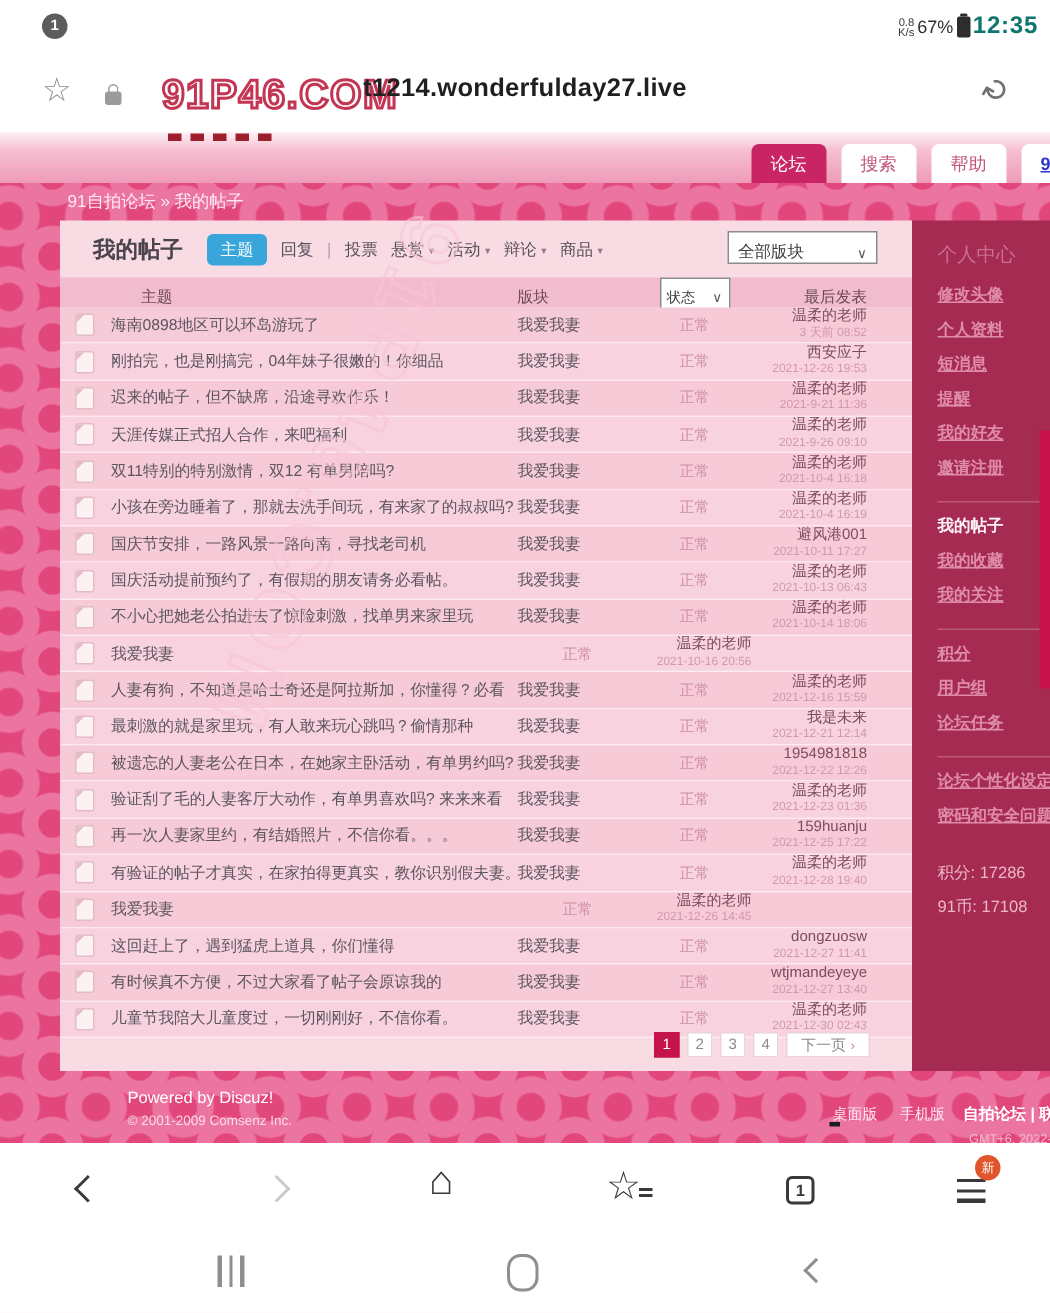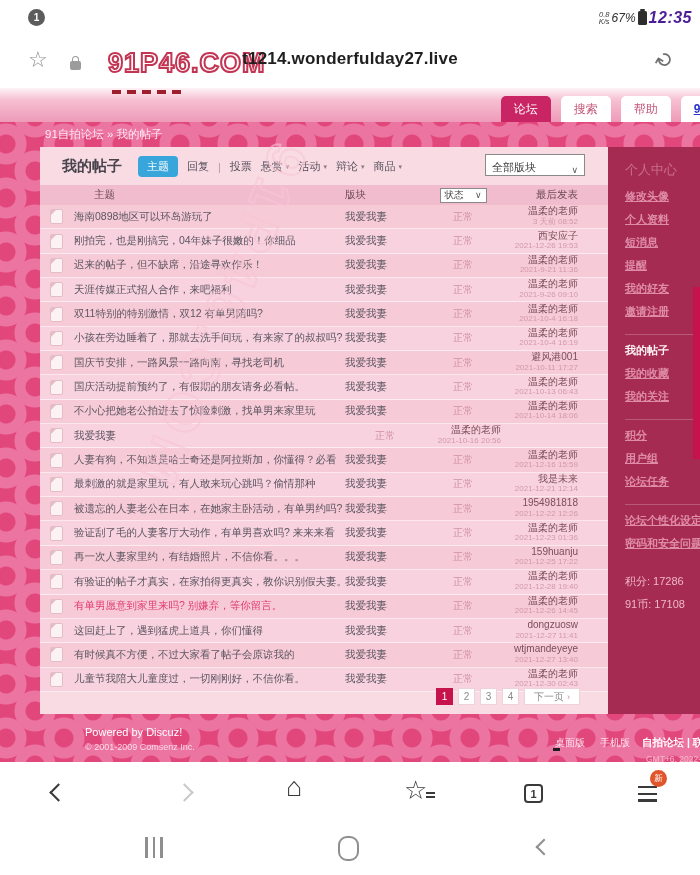--- a/index.html
+++ b/index.html
@@ -3,26 +3,26 @@
 <meta charset="utf-8">
 <style>
   html,body{margin:0;padding:0;background:#fff;}
   *{box-sizing:border-box;font-family:"Liberation Sans","DejaVu Sans",sans-serif;}
   .screen{position:relative;width:700px;height:875px;overflow:hidden;background:#fff;}
 
   
   .status-bar{position:absolute;left:0;top:0;width:700px;height:35px;background:#fff;}
   .notif-badge{position:absolute;left:28px;top:9px;width:17px;height:17px;border-radius:50%;
     background:#5c5c5c;color:#fff;font-size:10px;font-weight:bold;text-align:center;line-height:17px;}
-  .sb-right{position:absolute;right:8px;top:0;height:35px;display:flex;align-items:center;gap:2px;font-style:italic;}
+  .sb-right{position:absolute;right:8px;top:0;height:35px;display:flex;align-items:center;gap:2px;}
   .net-speed{display:flex;flex-direction:column;align-items:flex-end;line-height:7px;color:#3a3a3a;font-size:7.5px;}
   .sb-batt-pct{font-size:12px;color:#2e2e2e;}
   .battery{width:9px;height:14px;background:#2d2d2d;border-radius:1.5px;position:relative;}
   .battery:before{content:"";position:absolute;left:2px;top:-2px;width:5px;height:2px;background:#2d2d2d;border-radius:1px;}
-  .sb-time{font-size:16px;font-weight:bold;color:#4c1d95;letter-spacing:.5px;}
+  .sb-time{font-size:16px;font-weight:bold;color:#0f766e;letter-spacing:.5px;}
 
   
   .address-bar{position:absolute;left:0;top:35px;width:700px;height:53px;background:#fff;}
   .star-icon{position:absolute;left:28px;top:12px;font-size:22px;color:#8f8f8f;}
   .lock-icon{position:absolute;left:70px;top:26px;width:11px;height:9px;background:#9b9b9b;border-radius:2px;}
   .lock-icon:before{content:"";position:absolute;left:2px;top:-5px;width:5px;height:5px;
     border:1.5px solid #9b9b9b;border-bottom:none;border-radius:4px 4px 0 0;}
   .url-text{position:absolute;left:0;top:14px;width:700px;text-align:center;font-size:17px;
     font-weight:bold;color:#1f1f1f;z-index:2;letter-spacing:.2px;}
   .addr-watermark{position:absolute;left:108px;top:13px;z-index:3;font-size:27px;font-weight:900;
@@ -62,21 +62,21 @@
     justify-content:space-between;padding:0 6px;}
   .select-chev{font-size:9px;color:#555;}
 
   .grid-row{display:grid;grid-template-columns:26px 271px 80px 76px 1fr;padding:0 30px 0 8px;align-items:center;}
   .thead{position:absolute;left:0;top:38px;width:568px;height:20px;background:#f2bccf;
     font-size:10.5px;color:#6d4a56;}
   .thead .h-subject{padding-left:20px;}
   .thead .h-status{justify-self:center;}
   .thead .h-last{justify-self:end;}
   .status-select{width:47px;height:15px;background:#fff;border:1px solid #8a8a8a;font-size:9.5px;
-    color:#3f3f3f;display:flex;align-items:center;justify-content:space-between;padding:1px 4px;}
+    color:#3f3f3f;display:flex;align-items:center;justify-content:space-between;padding:12px 4px;}
 
   .tbody{position:absolute;left:0;top:58px;width:568px;}
   .trow{height:24.35px;border-bottom:1px solid rgba(255,255,255,0.55);}
   .trow:nth-child(even){background:#f8d2de;}
   .trow:nth-child(odd){background:#f6cad7;}
   .ticon{width:13px;height:15px;background:#fcf2f4;border:1px solid #e3bcc6;border-radius:2px;
     position:relative;justify-self:start;margin-left:2px;}
   .ticon:before{content:"";position:absolute;left:0;top:0;border-style:solid;border-width:5px 5px 0 0;
     border-color:#e3bcc6 transparent transparent transparent;}
   .t-title{font-size:10.5px;color:#5c5660;white-space:nowrap;overflow:hidden;}
@@ -391,21 +391,20 @@
     <span class="t-forum">我爱我妻</span>
     <span class="t-status">正常</span>
     <span class="t-last">
       <span class="t-author">温柔的老师</span>
       <span class="t-date">2021-12-28 19:40</span>
     </span>
   </div>
 
   <div class="trow grid-row">
     <span class="ticon"></span>
-    <span class="t-title hl">有单男愿意到家里来吗? 别嫌弃，等你留言。</span>
     <span class="t-forum">我爱我妻</span>
     <span class="t-status">正常</span>
     <span class="t-last">
       <span class="t-author">温柔的老师</span>
       <span class="t-date">2021-12-26 14:45</span>
     </span>
   </div>
 
   <div class="trow grid-row">
     <span class="ticon"></span>

